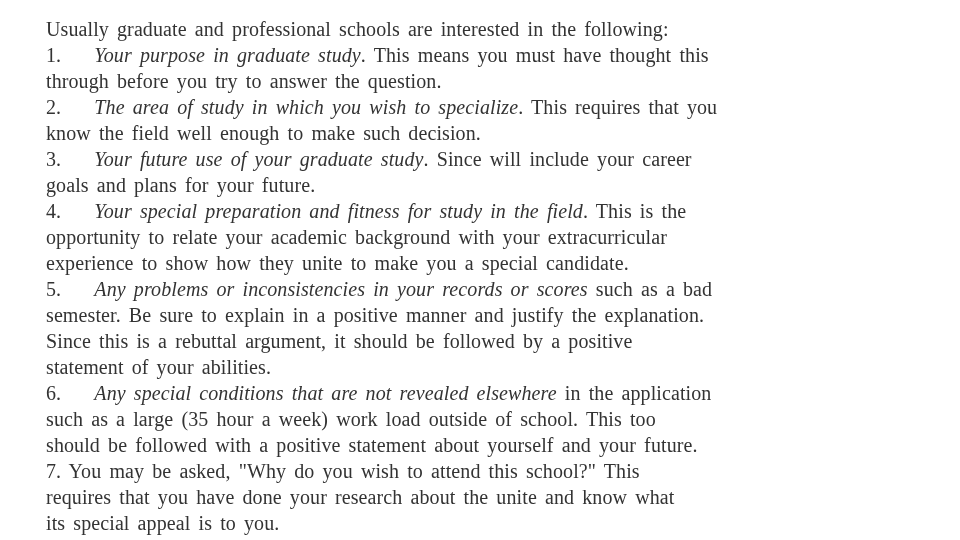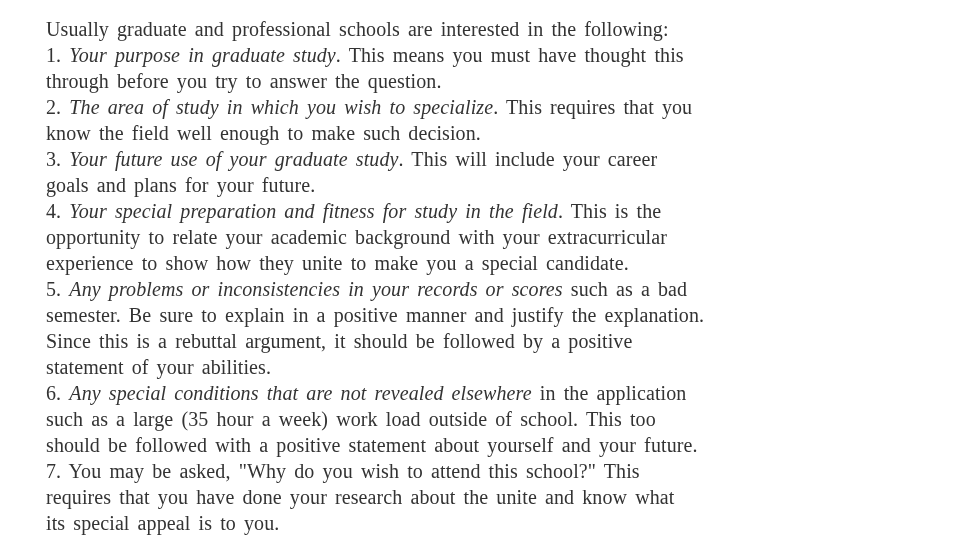--- a/index.html
+++ b/index.html
@@ -25,21 +25,21 @@
       font-size: 20px;
       line-height: 26px;
       color: #333333;
       word-spacing: 3px;
       letter-spacing: 0.1px;
     }
     .line {
       white-space: nowrap;
       height: 26px;
     }
-    .it { font-style: italic; }
+    .it { font-style: italic; margin-left: 25px; }
   </style>
 </head>
 <body>
 
 <div class="slide">
   <div class="text-block">
     <div class="line">
       <span>Usually graduate and professional schools are interested in the following:</span>
     </div>
 
@@ -47,21 +47,21 @@
       <div class="line"><span>1. </span><span class="it">Your purpose in graduate study</span><span>. This means you must have thought this</span></div>
       <div class="line"><span>through before you try to answer the question.</span></div>
     </div>
 
     <div>
       <div class="line"><span>2. </span><span class="it">The area of study in which you wish to specialize</span><span>. This requires that you</span></div>
       <div class="line"><span>know the field well enough to make such decision.</span></div>
     </div>
 
     <div>
-      <div class="line"><span>3. </span><span class="it">Your future use of your graduate study</span><span>. This will include your career</span></div>
+      <div class="line"><span>3. </span><span class="it">Your future use of your graduate study</span><span>. Since will include your career</span></div>
       <div class="line"><span>goals and plans for your future.</span></div>
     </div>
 
     <div>
       <div class="line"><span>4. </span><span class="it">Your special preparation and fitness for study in the field</span><span>. This is the</span></div>
       <div class="line"><span>opportunity to relate your academic background with your extracurricular</span></div>
       <div class="line"><span>experience to show how they unite to make you a special candidate.</span></div>
     </div>
 
     <div>

